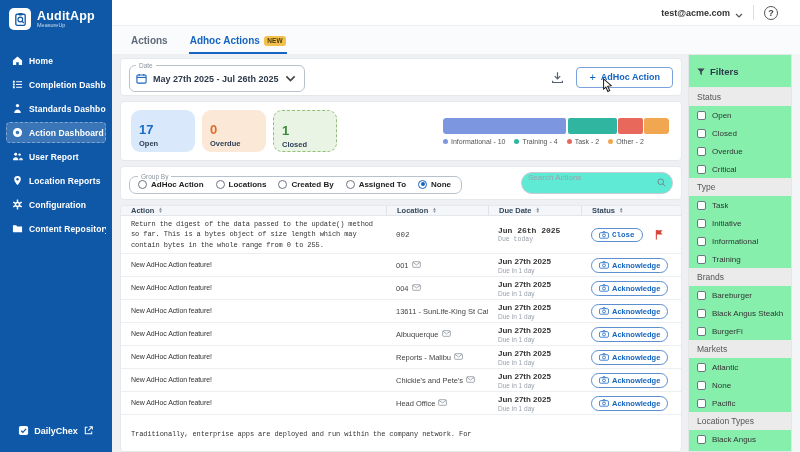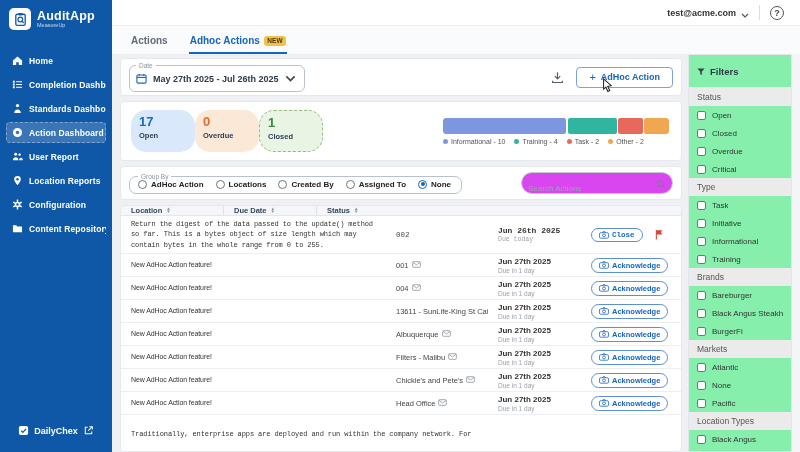--- a/index.html
+++ b/index.html
@@ -19,21 +19,21 @@
   .nav-item.active { background:rgba(255,255,255,.18); outline:1px dashed rgba(255,255,255,.35); outline-offset:-1px;align-items:flex-end; }
   .nav-icon { width:11px; height:11px; flex:none; display:flex; }
   .nav-icon svg { width:11px; height:11px; }
   .nav-label { font-size:8.5px; font-weight:700; letter-spacing:.1px; }
   .side-footer { position:absolute; bottom:12px; left:0; width:100%; display:flex; align-items:center; justify-content:center; gap:5px; cursor:pointer; }
   .side-footer svg { width:11px; height:11px; }
   .side-footer .lbl { font-size:9px; font-weight:700; }
 
   
   .main { flex:1; display:flex; flex-direction:column; min-width:0; }
-  .topbar { height:26px; background:#fff; display:flex; align-items:center; justify-content:flex-end; gap:10px; padding-right:16px; border-bottom:1px solid #eceff1; }
+  .topbar { height:26px; background:#fff; display:flex; align-items:center; justify-content:flex-end; gap:10px; padding-right:22px; border-bottom:1px solid #eceff1; }
   .user-menu { display:flex; align-items:center; gap:5px; cursor:pointer; }
   .user-email { font-size:9px; color:#333; font-weight:600; }
   .vdiv { width:1px; height:15px; background:#ddd; }
   .help-btn { width:14px; height:14px; border:1.2px solid #555; border-radius:50%; font-size:9px; color:#444; display:flex; align-items:center; justify-content:center; cursor:pointer; font-weight:700; }
 
   .tabsbar { height:28px; background:#fafbfc; display:flex; align-items:flex-end; gap:20px; padding-left:18px; }
   .tab { font-size:10px; color:#5f6b7a; font-weight:600; padding:5px 1px 6px; border-bottom:2.5px solid transparent; cursor:pointer; display:flex; align-items:center; gap:4px; }
   .tab.active { color:#1565c0; font-weight:700; border-bottom-color:#1565c0; }
   .badge-new { background:#F3BF4D; color:#4d3a05; font-size:6.5px; font-weight:700; padding:1.5px 3.5px; border-radius:3px; }
 
@@ -50,21 +50,21 @@
   .date-text { font-size:9px; font-weight:700; color:#2c3a4a; }
   .spacer { flex:1; }
   .icon-btn { width:18px; height:18px; display:flex; align-items:center; justify-content:center; cursor:pointer; margin-right:10px; }
   .icon-btn svg { width:13px; height:13px; }
   .add-btn { position:relative; display:flex; align-items:center; gap:5px; border:1px solid #7aa3dd; background:#fff; color:#1565c0; border-radius:4px; padding:4px 12px; font-size:9px; font-weight:700; cursor:pointer; font-family:inherit; }
   .add-plus { font-size:11px; font-weight:400; line-height:1; }
   .cursor-icon { position:absolute; left:24px; top:10px; width:12px; height:15px; pointer-events:none; }
 
   
   .stats-card { height:60px; margin-top:5px; display:flex; align-items:center; padding:0 10px; }
-  .stat-tile { width:64px; height:42px; border-radius:15px; padding:5px 8px; }
+  .stat-tile { width:64px; height:42px; border-radius:9px; padding:13px 8px; margin-right:7px; }
   .stat-tile .val { font-size:13px; font-weight:700; line-height:1.1; }
   .stat-tile .lab { font-size:7.5px; color:#2e4057; font-weight:600; margin-top:2px; }
   .tile-open { background:#D9E9FB; } .tile-open .val { color:#1A6BC4; }
   .tile-overdue { background:#FCE8D7; } .tile-overdue .val { color:#E06A2B; }
   .tile-closed { background:#EAF4E4; border:1px dashed #93BD78; } .tile-closed .val { color:#3A8A3E; }
   .types { margin-left:auto; width:228px; padding-right:2px; }
   .types-title { font-size:9px; font-weight:700; color:#1f2a36; margin-bottom:4px; }
   .types-bar { display:flex; height:16px; border-radius:3px; overflow:hidden; gap:1.5px; }
   .types-bar .seg { border-radius:2px; }
   .types-legend { display:flex; gap:9px; margin-top:4px; }
@@ -74,21 +74,21 @@
   
   .groupby-card { height:34px; margin-top:5px; display:flex; align-items:center; padding:0 8px; }
   .gb-field { border:1px solid #b9c2cc; border-radius:7px; padding:0 10px 4px 8px; }
   .gb-field legend { font-size:6.5px; color:#8a94a0; padding:0 3px; }
   .gb-opts { display:flex; align-items:center; gap:12px; }
   .gb-opt { display:flex; align-items:center; gap:4px; cursor:pointer; }
   .radio { width:9px; height:9px; border:1.5px solid #6b7683; border-radius:50%; position:relative; flex:none; }
   .gb-opt.sel .radio { border-color:#1565c0; }
   .gb-opt.sel .radio::after { content:""; position:absolute; inset:1.5px; background:#1565c0; border-radius:50%; }
   .gb-lab { font-size:8px; color:#222; font-weight:600; }
-  .search-box { margin-left:auto; width:152px; height:22px; border:1px solid #c6ccd2; border-radius:11px; background:#d946ef; display:flex; align-items:flex-end; padding:0 6px; }
+  .search-box { margin-left:auto; width:152px; height:22px; border:1px solid #c6ccd2; border-radius:11px; background:#5eead4; display:flex; align-items:flex-start; padding:0 6px; }
   .search-box input { flex:1; border:none; outline:none; font-size:8px; color:#333; font-family:inherit; background:transparent; }
   .search-box input::placeholder { color:#9aa4ae; }
   .search-box svg { width:9px; height:9px; flex:none; }
 
   
   .table-card { margin-top:5px; flex:1; overflow:hidden; display:flex; flex-direction:column; }
   .thead { display:flex; background:#f4f6f9; border-bottom:1px solid #e3e7eb; height:22px; align-items:center; }
   .th { display:flex; align-items:center; gap:4px; font-size:7.5px; font-weight:700; color:#33475b; padding:0 10px; height:100%; }
   .th + .th { border-left:1px solid #dfe3e8; }
   .sort { display:flex; flex-direction:column; line-height:.55; color:#8a94a0; font-size:4.5px; cursor:pointer; }
@@ -358,20 +358,27 @@
             <input type="text" placeholder="Search Actions" style="">
             <span><svg viewBox="0 0 11 11" fill="none" stroke="#767d86" stroke-width="1.1">
                   <circle cx="4.6" cy="4.6" r="3.4"></circle>
                   <path d="M7.2 7.2L10 10"></path>
                 </svg></span>
           </div>
         </div>
 
         <div class="card table-card">
           <div class="thead">
+            <div class="th col-action">
+                <span>Action</span>
+                <span class="sort">
+                  <span>▲</span>
+                  <span>▼</span>
+                </span>
+              </div>
             <div class="th col-loc">
                 <span>Location</span>
                 <span class="sort">
                   <span>▲</span>
                   <span>▼</span>
                 </span>
               </div>
             <div class="th col-due">
                 <span>Due Date</span>
                 <span class="sort">
@@ -507,21 +514,21 @@
                     <circle cx="6.5" cy="5.6" r="1.9"></circle>
                   </svg>
                   <span>Acknowledge</span>
                 </button>
               </div>
           </div>
 
           <div class="trow">
             <div class="td td-action">New AdHoc Action feature!</div>
             <div class="td td-loc">
-                <span>Filters - Malibu</span>
+                <span>Reports - Malibu</span>
                 <span><svg viewBox="0 0 10 8" fill="none" stroke="#8a929b" stroke-width=".9">
                     <rect x="0.6" y="0.8" width="8.8" height="6.4" rx="1"></rect>
                     <path d="M1 1.5l4 3 4-3"></path>
                   </svg></span>
               </div>
             <div class="td td-due">
                 <div class="due1">Jun 27th 2025</div>
                 <div class="due2">Due in 1 day</div>
               </div>
             <div class="td td-status">

